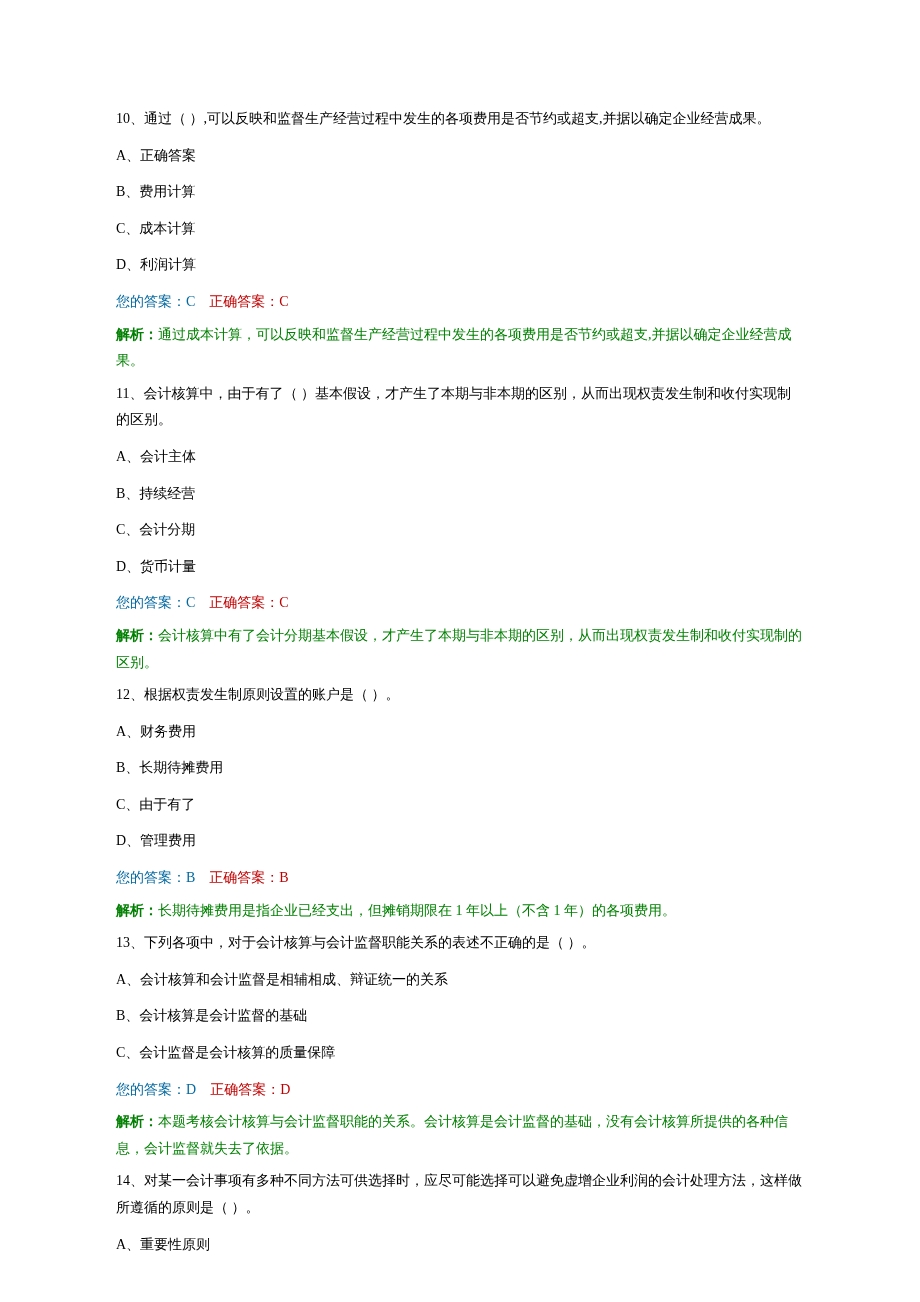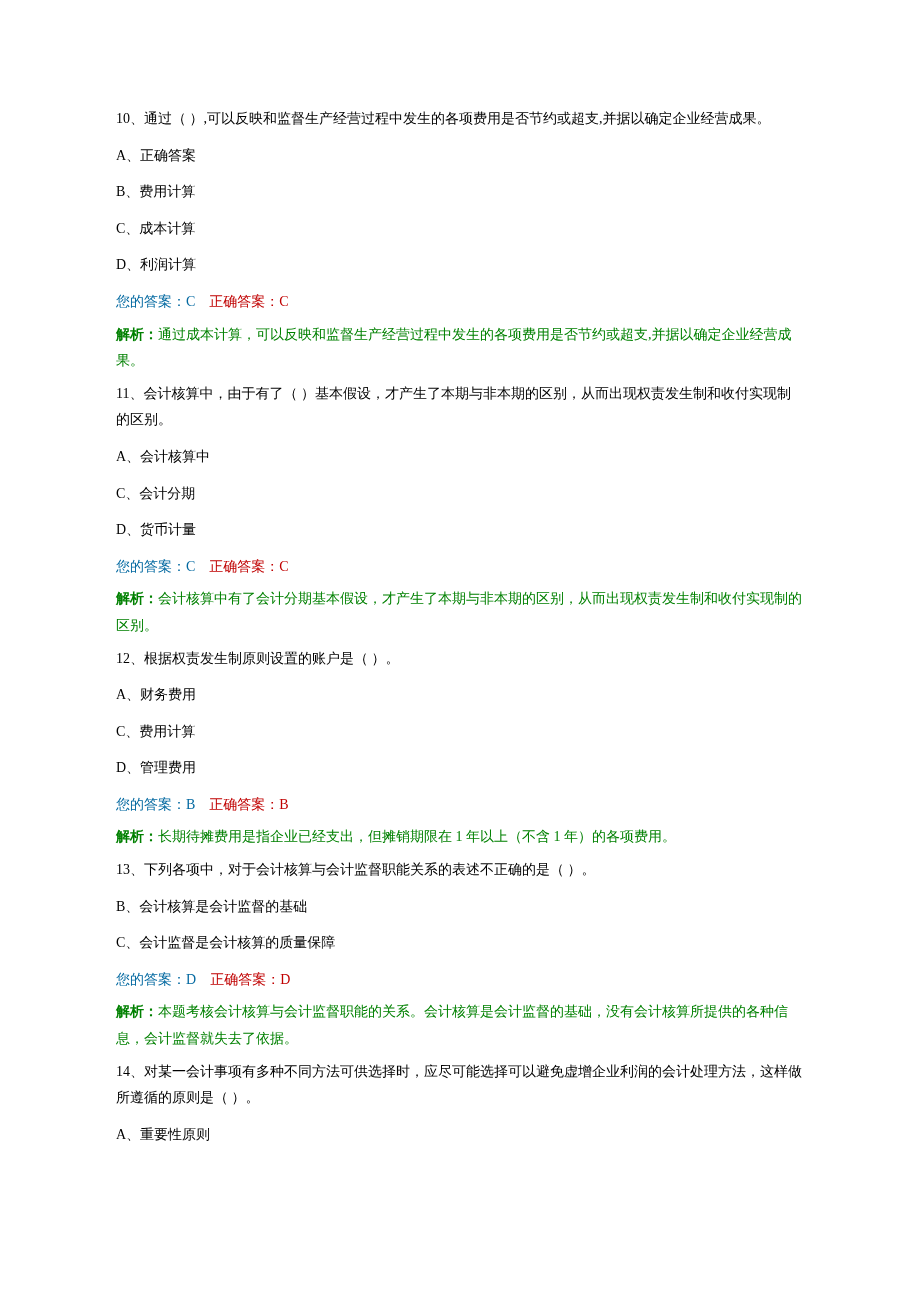--- a/index.html
+++ b/index.html
@@ -60,50 +60,53 @@
     <span>&nbsp;&nbsp;</span>
     <span class="correct-answer">正确答案：</span><span class="correct-answer">C</span>
   </div>
   <div class="analysis">
     <span class="analysis-label">解析：</span><span class="analysis-text">通过成本计算，可以反映和监督生产经营过程中发生的各项费用是否节约或超支,并据以确定企业经营成果。</span>
   </div>
 </div>
 
 <div class="block">
   <div class="question-text">11、会计核算中，由于有了（  ）基本假设，才产生了本期与非本期的区别，从而出现权责发生制和收付实现制的区别。</div>
-  <div class="option">A、会计核算中</div>
+  <div class="option">A、会计主体</div>
+  <div class="option">B、持续经营</div>
   <div class="option">C、会计分期</div>
   <div class="option">D、货币计量</div>
   <div class="answer-line">
     <span class="your-answer">您的答案：</span><span class="your-answer">C</span>
     <span>&nbsp;&nbsp;</span>
     <span class="correct-answer">正确答案：</span><span class="correct-answer">C</span>
   </div>
   <div class="analysis">
     <span class="analysis-label">解析：</span><span class="analysis-text">会计核算中有了会计分期基本假设，才产生了本期与非本期的区别，从而出现权责发生制和收付实现制的区别。</span>
   </div>
 </div>
 
 <div class="block">
   <div class="question-text">12、根据权责发生制原则设置的账户是（  ）。</div>
   <div class="option">A、财务费用</div>
-  <div class="option">C、费用计算</div>
+  <div class="option">B、长期待摊费用</div>
+  <div class="option">C、由于有了</div>
   <div class="option">D、管理费用</div>
   <div class="answer-line">
     <span class="your-answer">您的答案：</span><span class="your-answer">B</span>
     <span>&nbsp;&nbsp;</span>
     <span class="correct-answer">正确答案：</span><span class="correct-answer">B</span>
   </div>
   <div class="analysis">
     <span class="analysis-label">解析：</span><span class="analysis-text">长期待摊费用是指企业已经支出，但摊销期限在 1 年以上（不含 1 年）的各项费用。</span>
   </div>
 </div>
 
 <div class="block">
   <div class="question-text">13、下列各项中，对于会计核算与会计监督职能关系的表述不正确的是（  ）。</div>
+  <div class="option">A、会计核算和会计监督是相辅相成、辩证统一的关系</div>
   <div class="option">B、会计核算是会计监督的基础</div>
   <div class="option">C、会计监督是会计核算的质量保障</div>
   <div class="answer-line">
     <span class="your-answer">您的答案：</span><span class="your-answer">D</span>
     <span>&nbsp;&nbsp;</span>
     <span class="correct-answer">正确答案：</span><span class="correct-answer">D</span>
   </div>
   <div class="analysis">
     <span class="analysis-label">解析：</span><span class="analysis-text">本题考核会计核算与会计监督职能的关系。会计核算是会计监督的基础，没有会计核算所提供的各种信息，会计监督就失去了依据。</span>
   </div>

